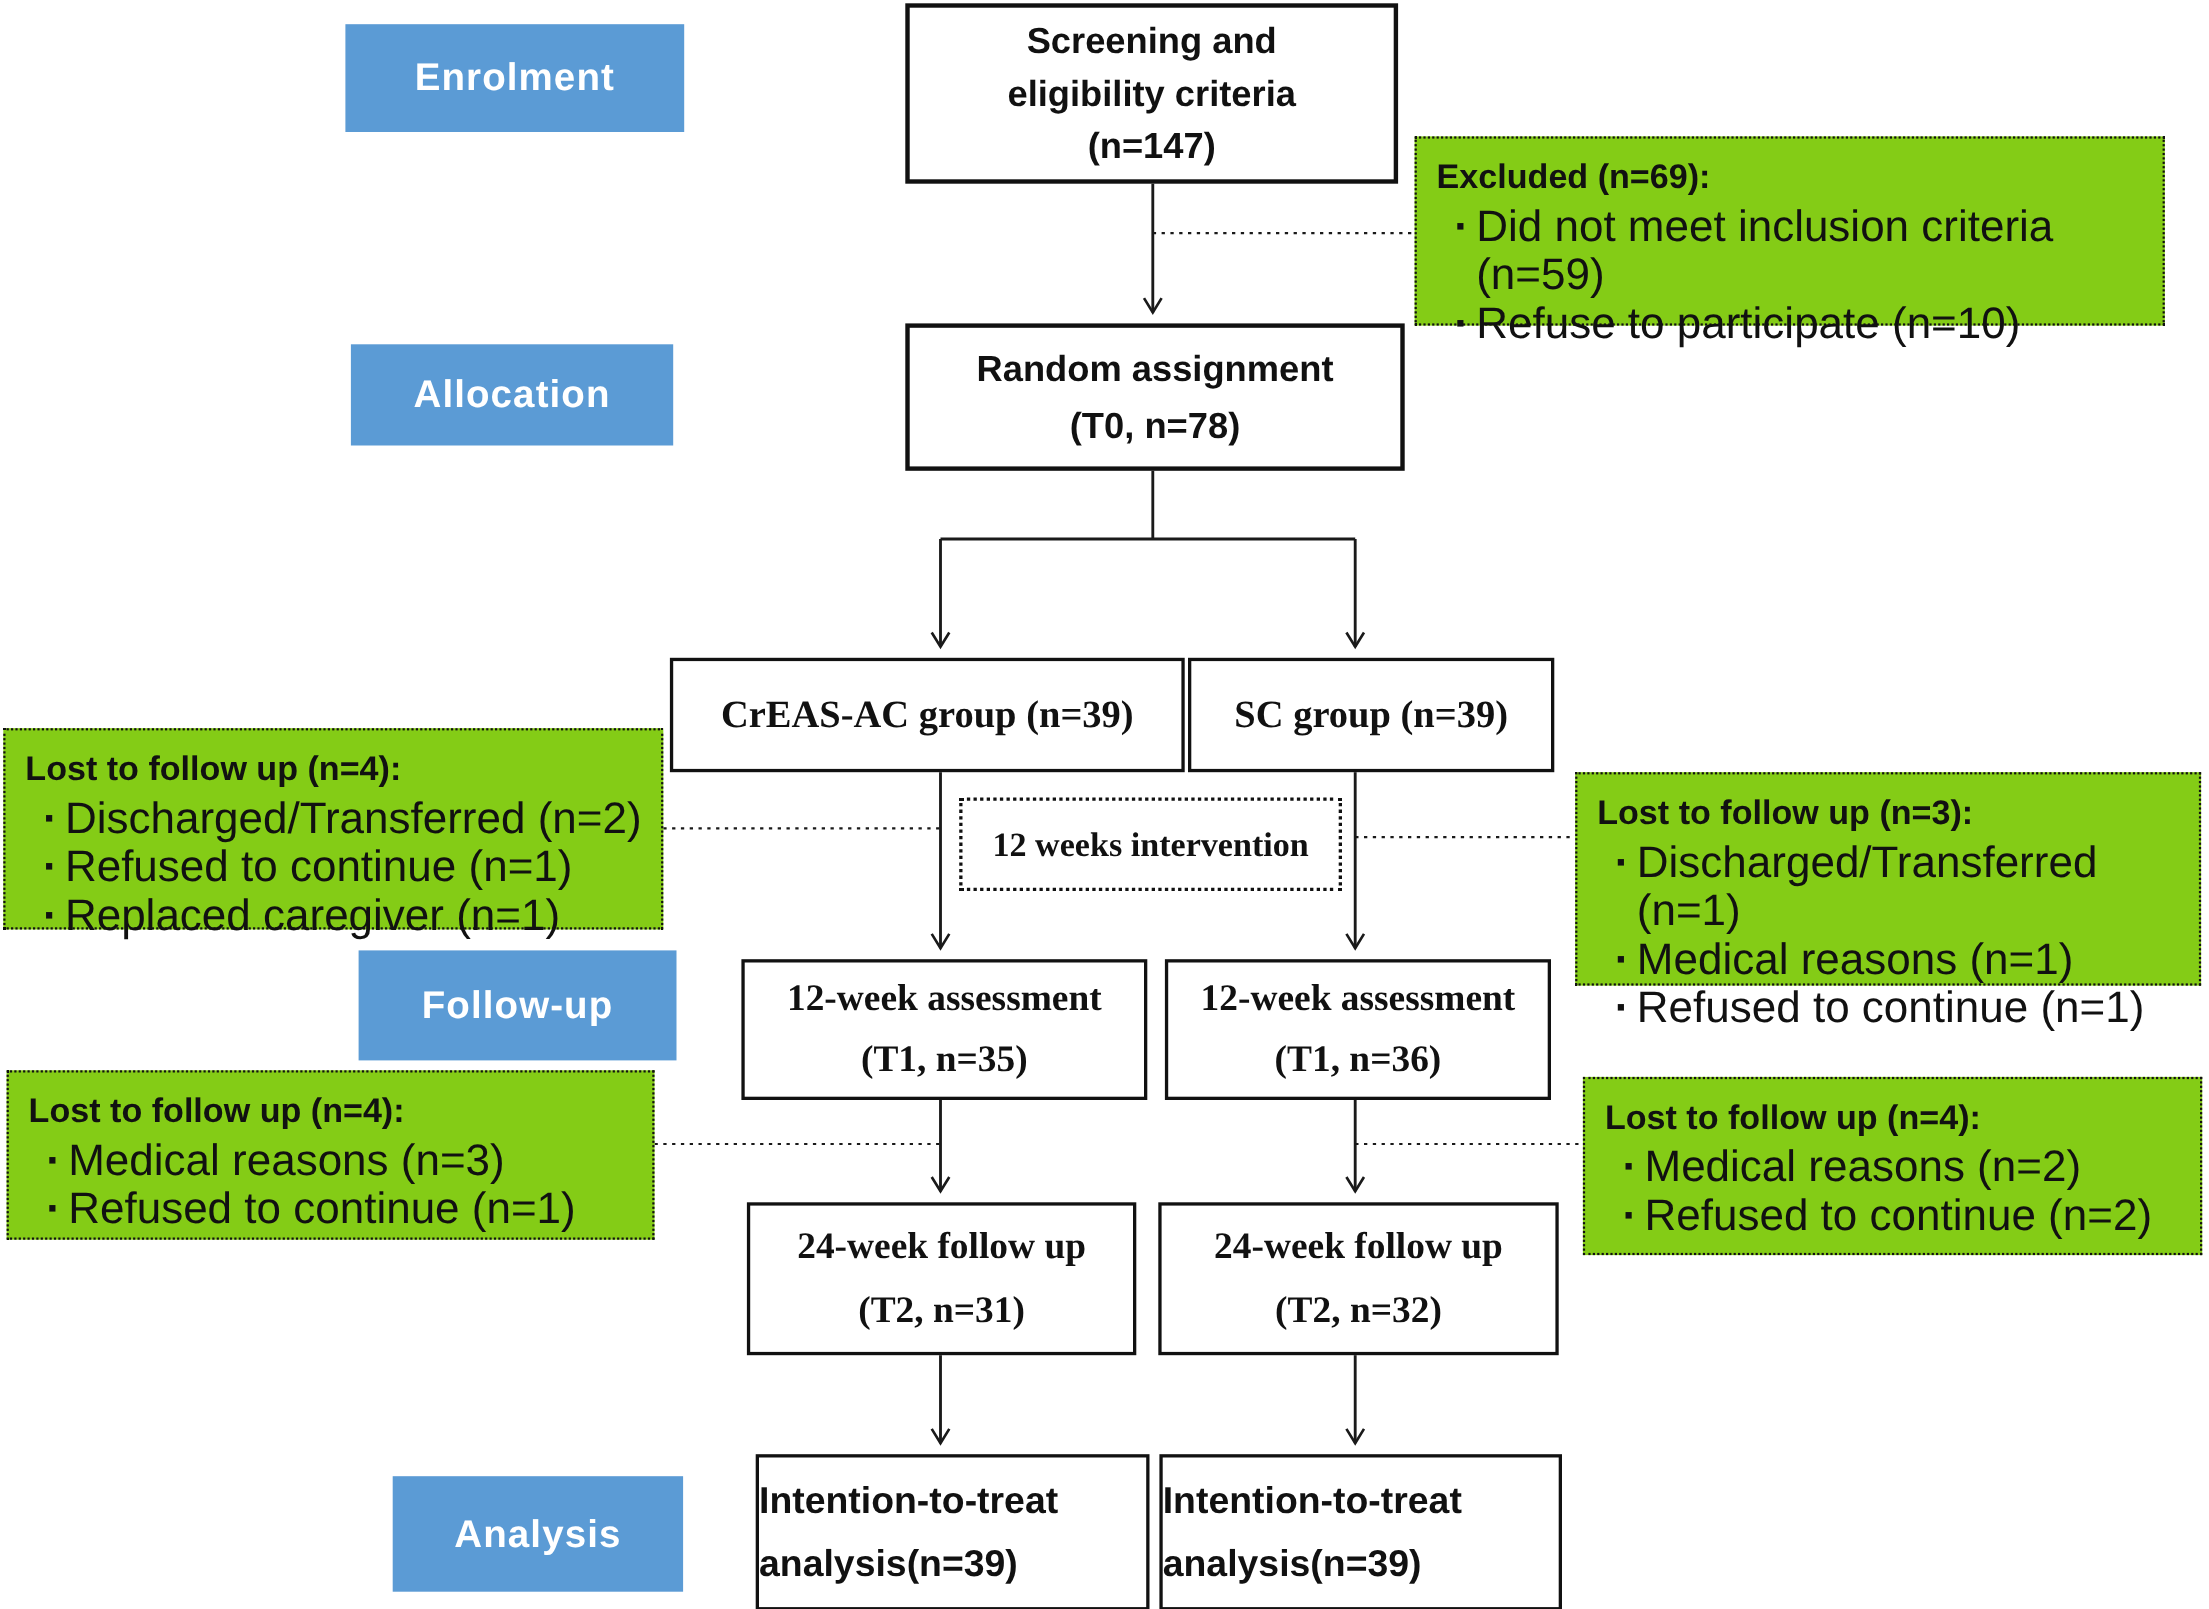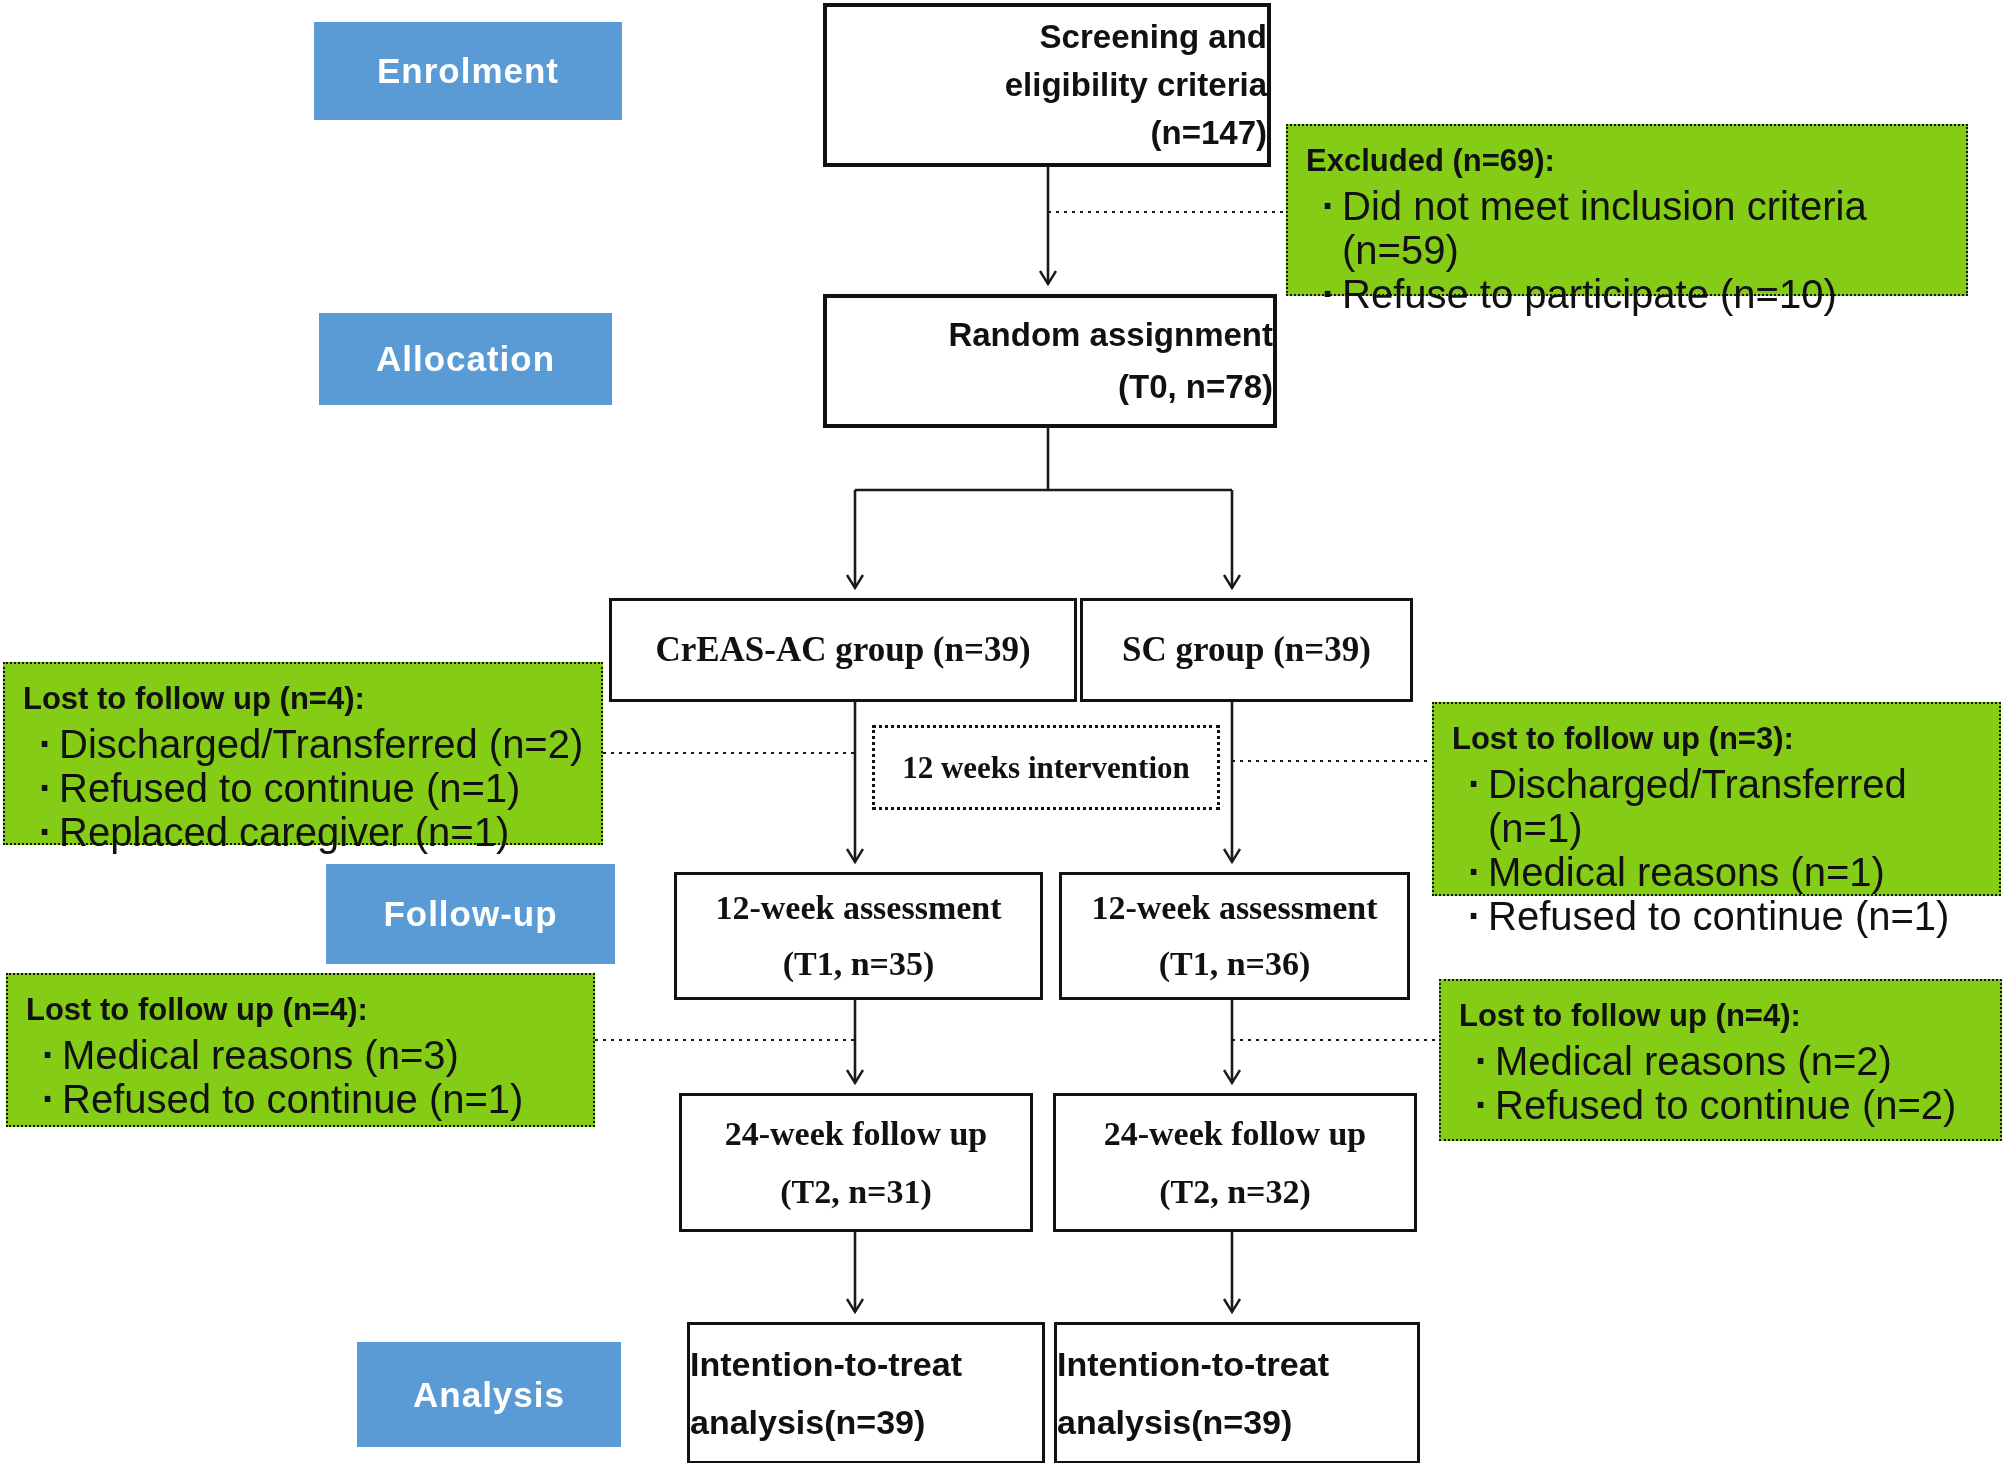--- a/index.html
+++ b/index.html
@@ -18,21 +18,21 @@
     background:#5b9bd5; color:#ffffff;
     display:flex; align-items:center; justify-content:center;
     font-weight:bold; font-size:35px; letter-spacing:1px;
   }
   .solid-box {
     position:absolute; z-index:2;
     background:#ffffff; border:3px solid #111111;
     display:flex; flex-direction:column; align-items:center; justify-content:center;
     text-align:center; font-weight:bold;
   }
-  .thick { border-width:4px;align-items:flex-end; }
+  .thick { border-width:4px; }
   .sans-box { font-size:33px; line-height:48px; }
   .serif-box { font-family:"Liberation Serif", serif; font-size:35px; line-height:54px; }
   .left-align { align-items:flex-start; text-align:left; }
   .itt-box { font-size:34px; line-height:58px; }
 
   .dotted-box {
     position:absolute; z-index:2;
     background:#84cc16; border:2px dotted #111111;
     padding:12px 10px 10px 18px;
     box-sizing:border-box;

